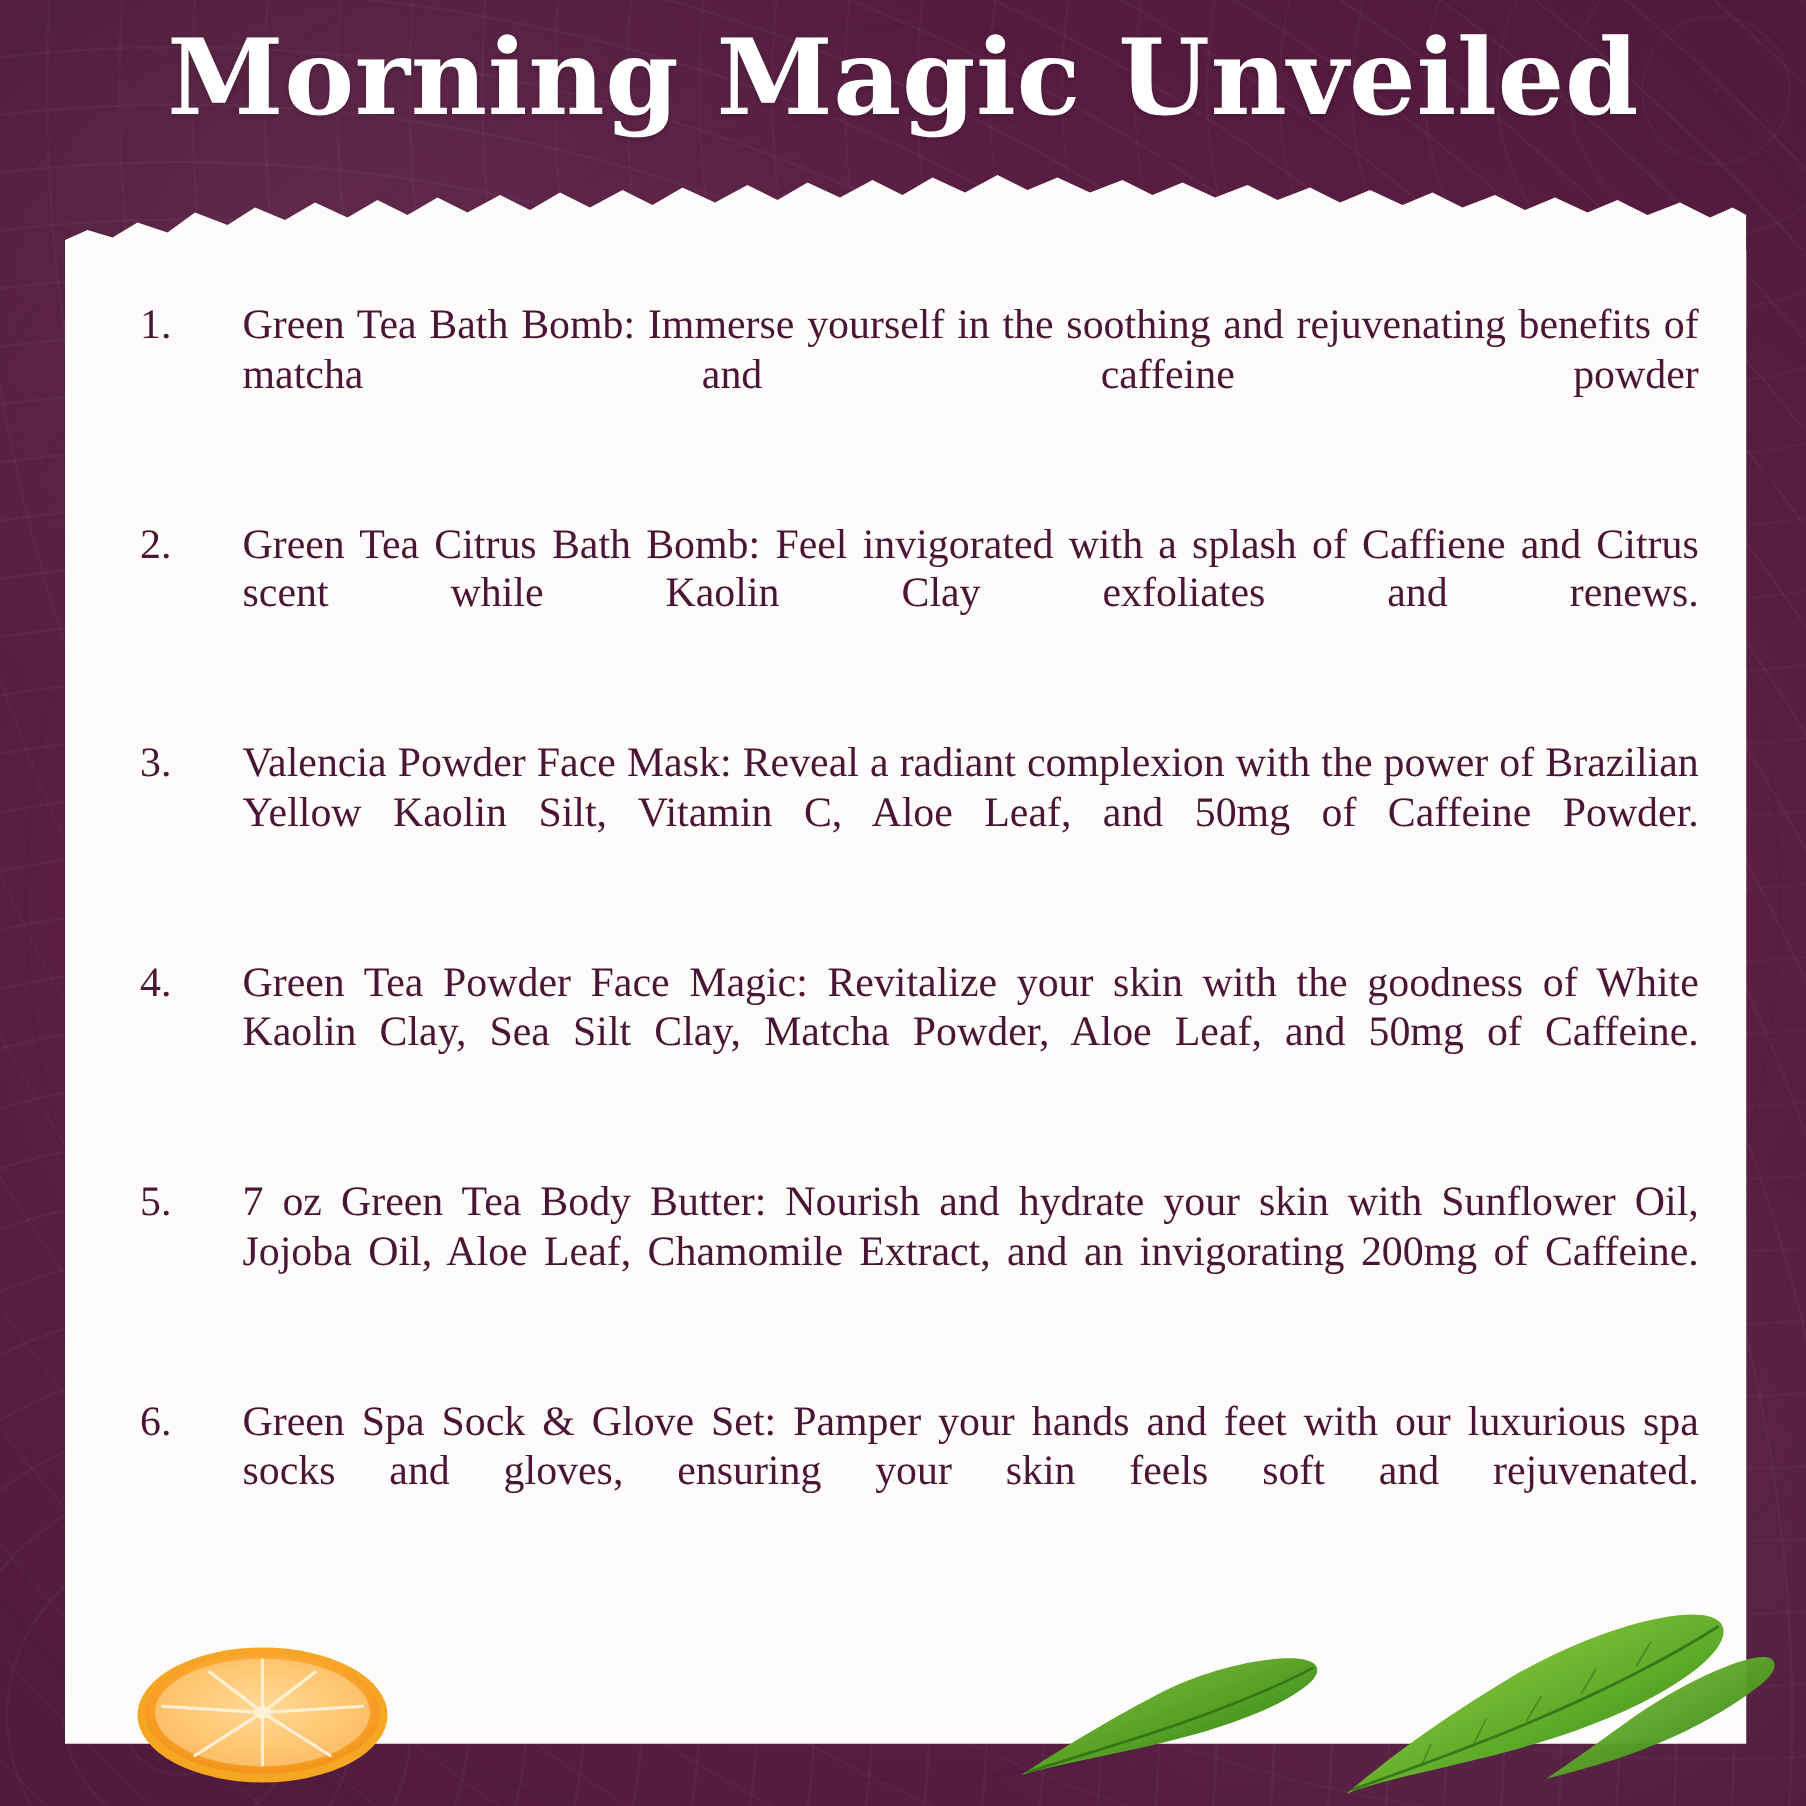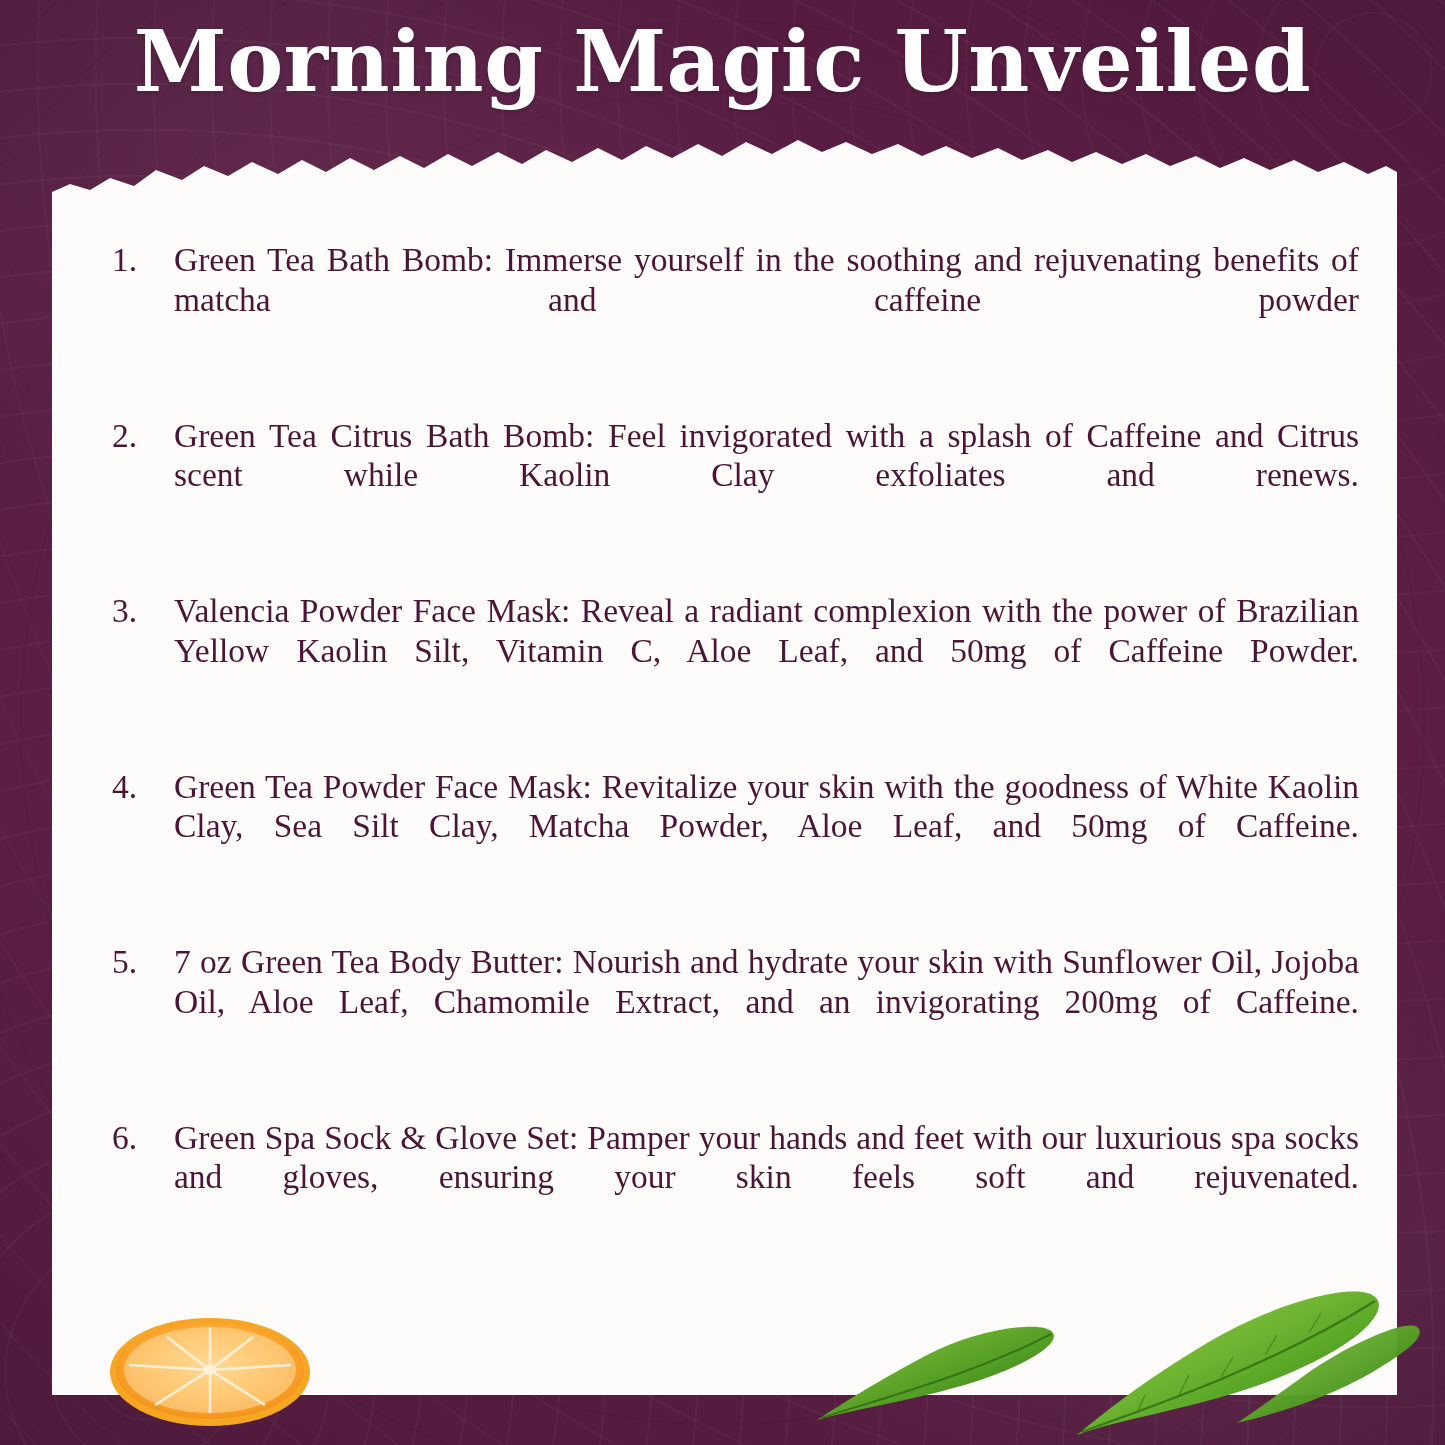--- a/index.html
+++ b/index.html
@@ -107,20 +107,21 @@
     left: 30px;
     top: 0;
     width: 52px;
     text-align: left;
     color: #4b1635;
     font-size: 33.5px;
     line-height: 1.18;
   }
   ol.list li .txt {
     display: block;
+    margin-left: 20px;
   }
   ol.list li .txt::after {
     content: "";
     display: inline-block;
     width: 100%;
   }
 
   
   .orange {
     position: absolute;
@@ -159,29 +160,29 @@
     <div class="card-body"></div>
 
     <div class="content">
       <ol class="list">
         <li>
           <span class="num">1.</span>
           <span class="txt">Green Tea Bath Bomb: Immerse yourself in the soothing and rejuvenating benefits of matcha and caffeine powder</span>
         </li>
         <li>
           <span class="num">2.</span>
-          <span class="txt">Green Tea Citrus Bath Bomb: Feel invigorated with a splash of Caffeine and Citrus scent while Kaolin Clay exfoliates and renews.</span>
+          <span class="txt">Green Tea Citrus Bath Bomb: Feel invigorated with a splash of Caffiene and Citrus scent while Kaolin Clay exfoliates and renews.</span>
         </li>
         <li>
           <span class="num">3.</span>
           <span class="txt">Valencia Powder Face Mask: Reveal a radiant complexion with the power of Brazilian Yellow Kaolin Silt, Vitamin C, Aloe Leaf, and 50mg of Caffeine Powder.</span>
         </li>
         <li>
           <span class="num">4.</span>
-          <span class="txt">Green Tea Powder Face Mask: Revitalize your skin with the goodness of White Kaolin Clay, Sea Silt Clay, Matcha Powder, Aloe Leaf, and 50mg of Caffeine.</span>
+          <span class="txt">Green Tea Powder Face Magic: Revitalize your skin with the goodness of White Kaolin Clay, Sea Silt Clay, Matcha Powder, Aloe Leaf, and 50mg of Caffeine.</span>
         </li>
         <li>
           <span class="num">5.</span>
           <span class="txt">7 oz Green Tea Body Butter: Nourish and hydrate your skin with Sunflower Oil, Jojoba Oil, Aloe Leaf, Chamomile Extract, and an invigorating 200mg of Caffeine.</span>
         </li>
         <li>
           <span class="num">6.</span>
           <span class="txt">Green Spa Sock &amp; Glove Set: Pamper your hands and feet with our luxurious spa socks and gloves, ensuring your skin feels soft and rejuvenated.</span>
         </li>
       </ol>

